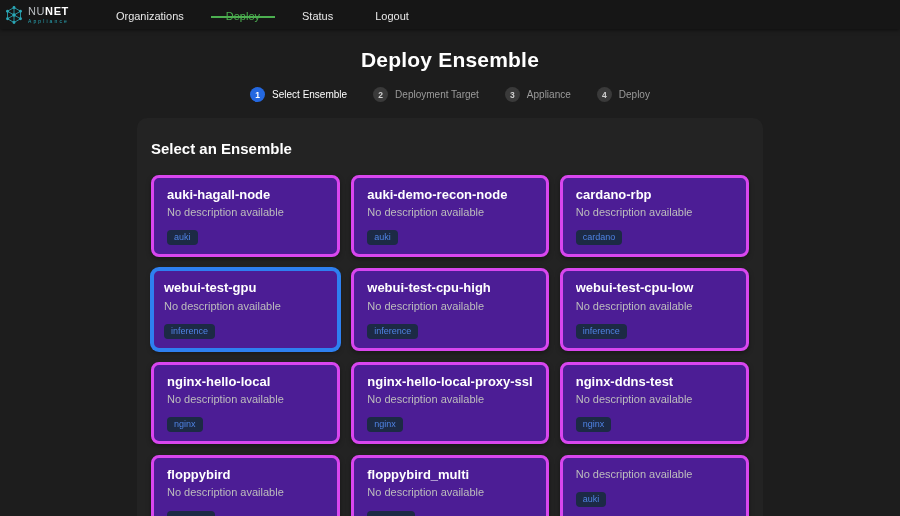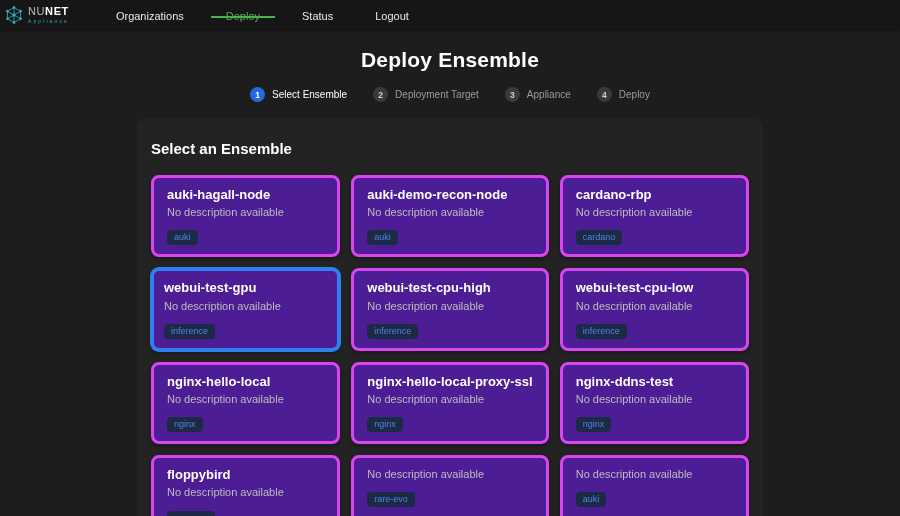--- a/index.html
+++ b/index.html
@@ -248,20 +248,21 @@
       <span class="tag">nginx</span>
     </div>
 
     <div class="card">
       <h3 class="card-title">floppybird</h3>
       <p class="card-desc">No description available</p>
       <span class="tag">rare-evo</span>
     </div>
 
     <div class="card">
+      <h3 class="card-title">floppybird_multi</h3>
       <p class="card-desc">No description available</p>
       <span class="tag">rare-evo</span>
     </div>
 
     <div class="card">
       <p class="card-desc">No description available</p>
       <span class="tag">auki</span>
     </div>
   </div>
 

